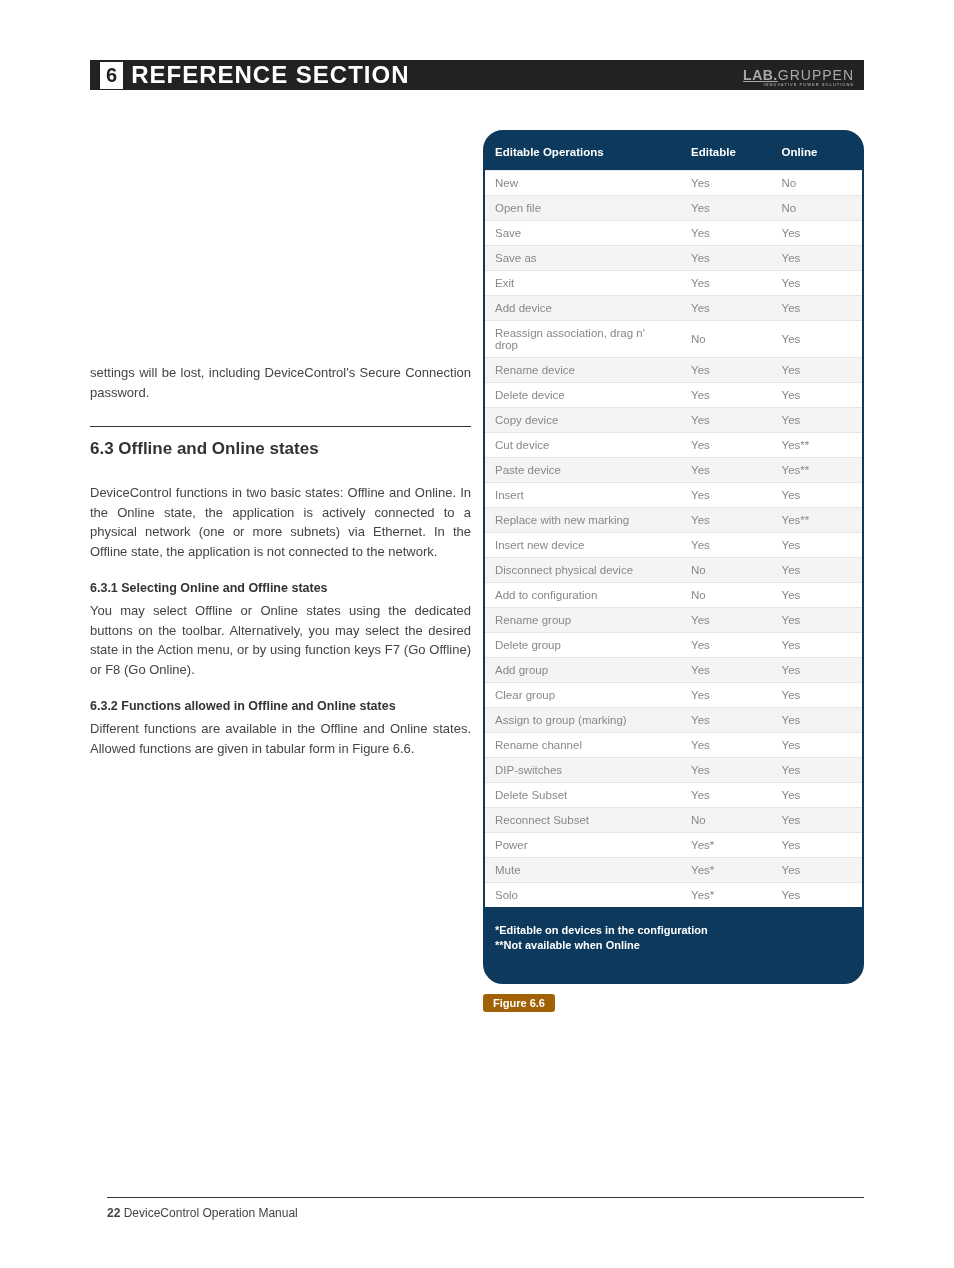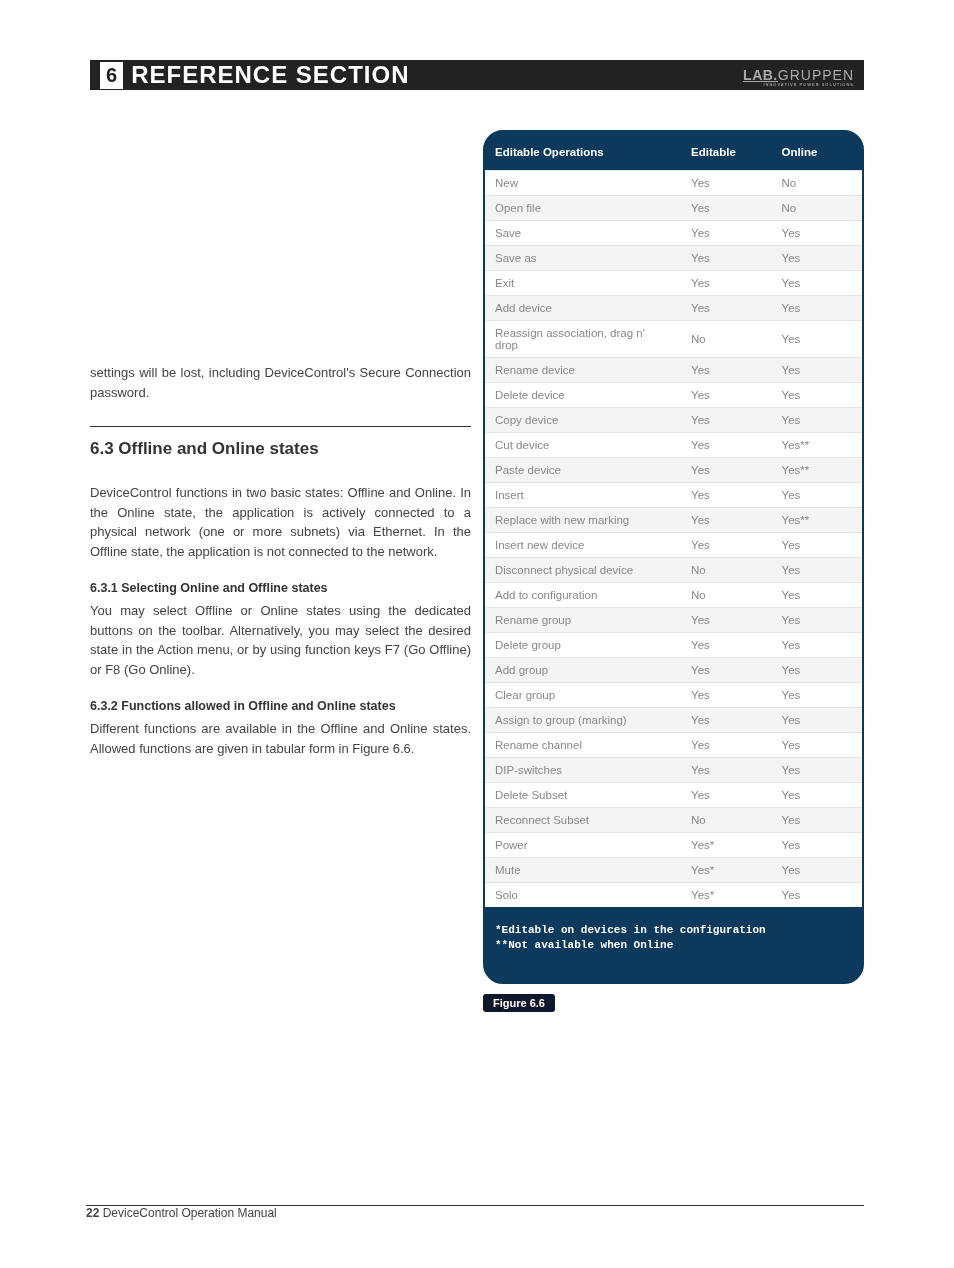--- a/index.html
+++ b/index.html
@@ -124,39 +124,38 @@
   }
   .ops-table tbody tr:nth-child(even) td {
     background: #f4f4f4;
   }
   .table-footnote {
     color: #fff;
     font-size: 11px;
     font-weight: bold;
     padding: 16px 10px 4px 10px;
     line-height: 1.4;
-    font-family: Liberation Mono, monospace;
   }
   .figure-label {
     display: inline-block;
-    background: #0f172a;
+    background: #a16207;
     color: #fff;
     font-size: 11px;
     font-weight: bold;
     padding: 3px 10px;
     border-radius: 3px;
     margin-top: 10px;
   }
   .footer {
     position: absolute;
     bottom: 48px;
-    left: 86px;
+    left: 107px;
     right: 90px;
     border-top: 1px solid #333;
-    padding-top: 0;
+    padding-top: 8px;
     font-size: 12px;
     color: #444;
   }
   .footer .pagenum { font-weight: bold; }
 </style>
 </head>
 <body>
 
 <div class="page">
 

